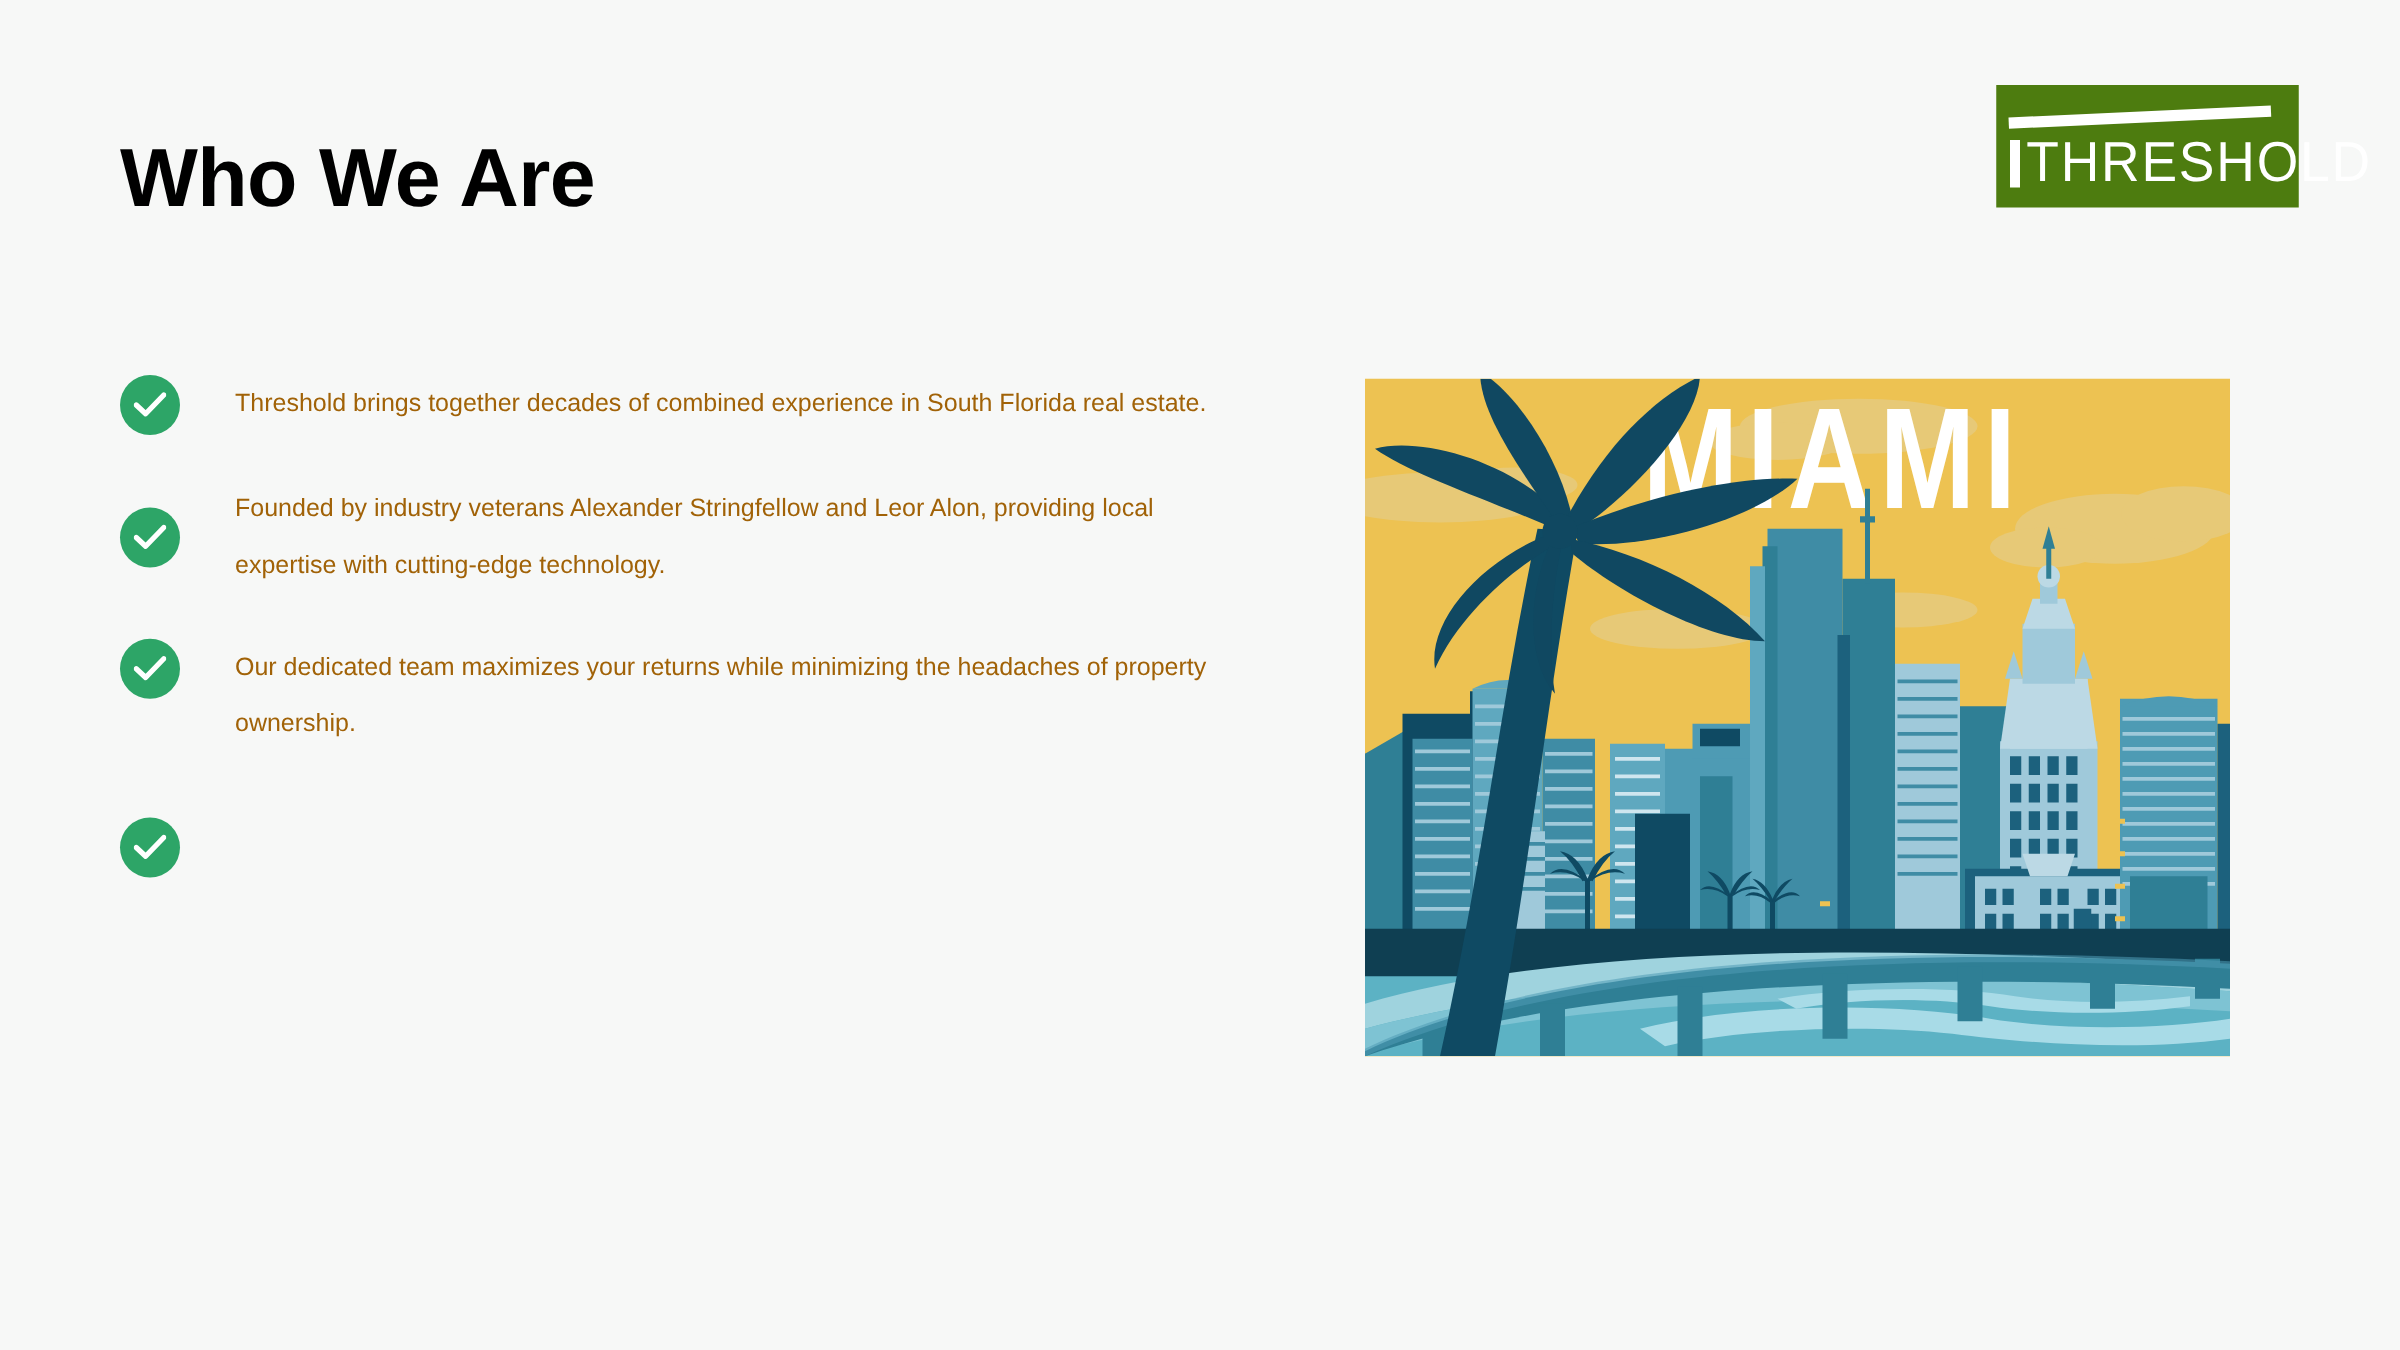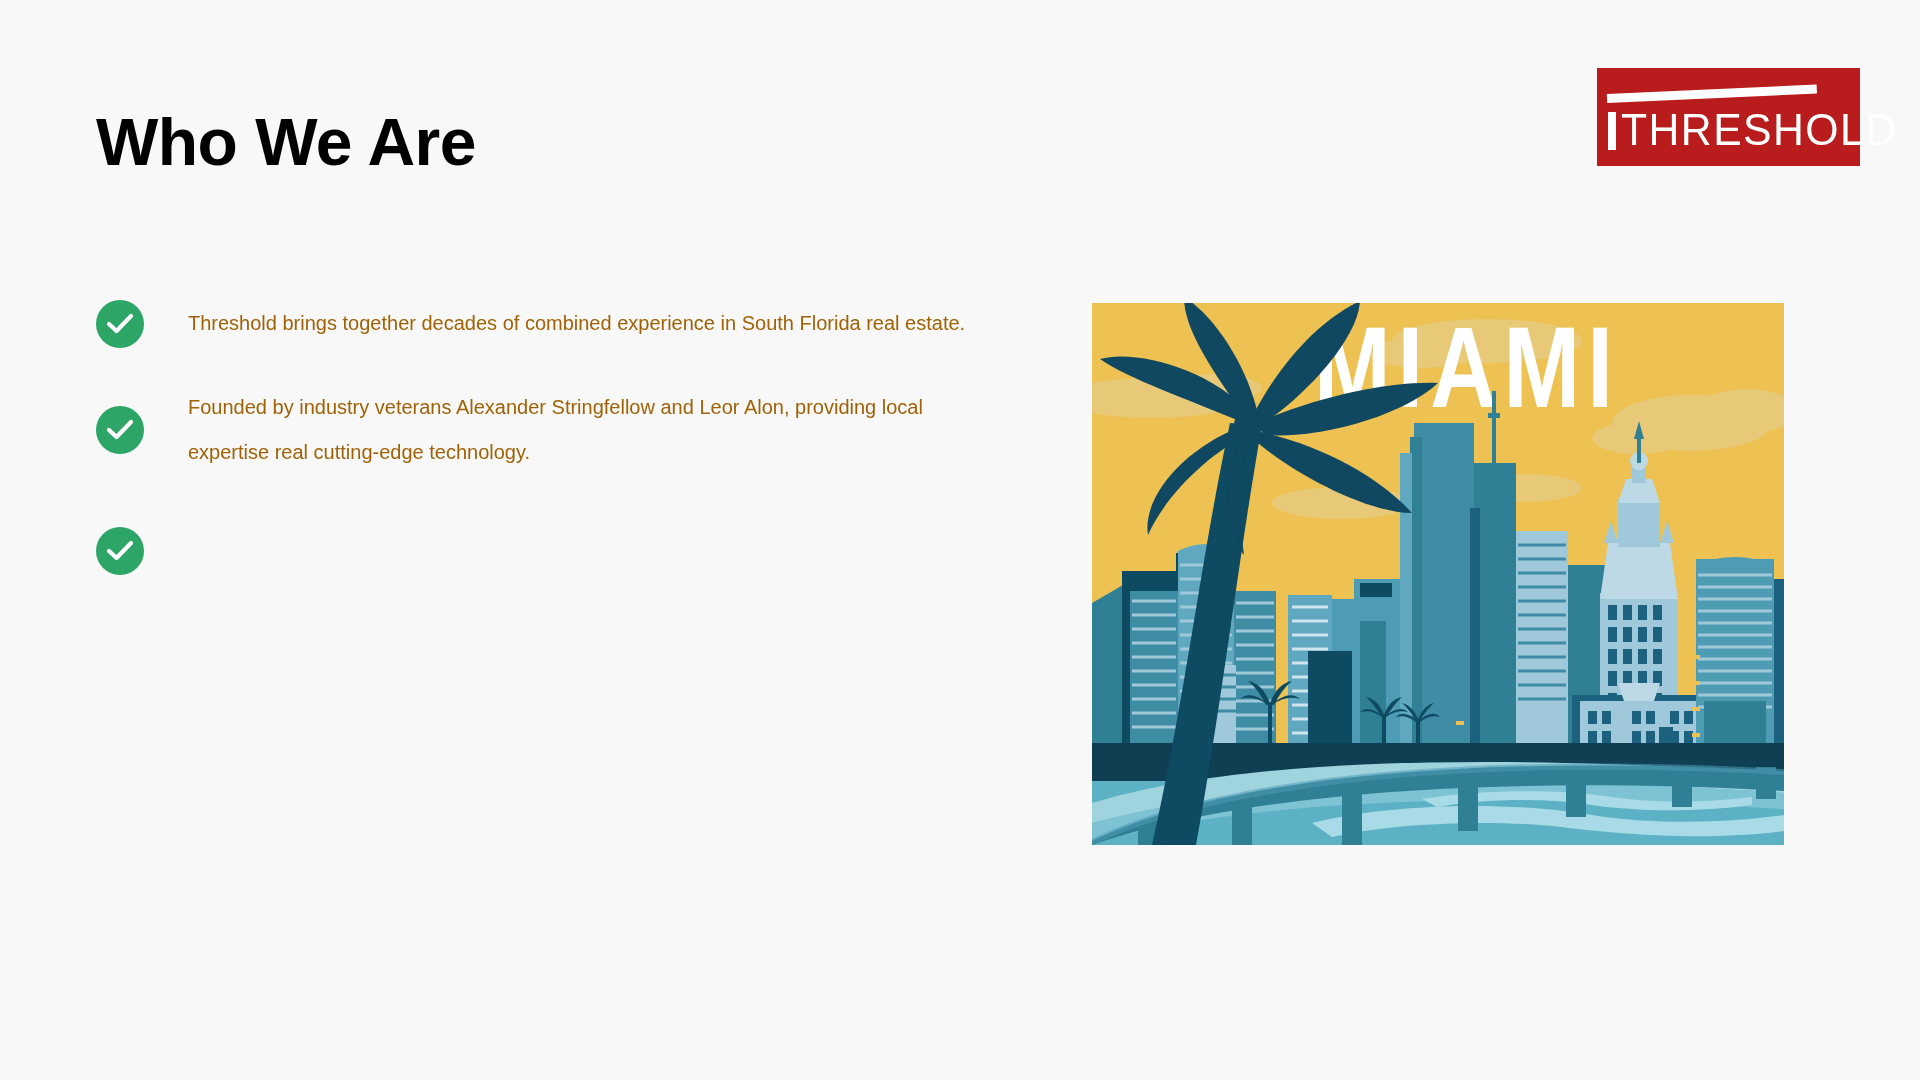--- a/index.html
+++ b/index.html
@@ -29,23 +29,23 @@
     letter-spacing: -0.5px;
     line-height: 1.05;
     white-space: nowrap;
   }
 
   
   #logo {
     position: absolute;
     left: 1597px;
     top: 68px;
-    width: 263px;
+    width: 242px;
     height: 98px;
-    background: #b91c1c;
+    background: #4d7c0f;
   }
   #logo-slash {
     position: absolute;
     left: 10px;
     top: 26px;
     width: 210px;
     height: 9px;
     background: #ffffff;
     transform: rotate(-2.6deg);
     transform-origin: left center;
@@ -143,23 +143,31 @@
       </div>
       <div class="bullet-text">Threshold brings together decades of combined experience in South Florida real estate.</div>
     </div>
 
     <div class="bullet-row tall">
       <div class="check-badge">
         <svg width="26" height="22" viewBox="0 0 26 22" aria-hidden="true">
           <path d="M2 11 L9.5 18 L24 3" fill="none" stroke="#ffffff" stroke-width="4.2" stroke-linecap="round" stroke-linejoin="round"></path>
         </svg>
       </div>
-      <div class="bullet-text">Founded by industry veterans Alexander Stringfellow and Leor Alon, providing local expertise real cutting-edge technology.</div>
+      <div class="bullet-text">Founded by industry veterans Alexander Stringfellow and Leor Alon, providing local expertise with cutting-edge technology.</div>
     </div>
 
+    <div class="bullet-row">
+      <div class="check-badge">
+        <svg width="26" height="22" viewBox="0 0 26 22" aria-hidden="true">
+          <path d="M2 11 L9.5 18 L24 3" fill="none" stroke="#ffffff" stroke-width="4.2" stroke-linecap="round" stroke-linejoin="round"></path>
+        </svg>
+      </div>
+      <div class="bullet-text">Our dedicated team maximizes your returns while minimizing the headaches of property ownership.</div>
+    </div>
 
     <div class="bullet-row" style="margin-top:52px">
       <div class="check-badge">
         <svg width="26" height="22" viewBox="0 0 26 22" aria-hidden="true">
           <path d="M2 11 L9.5 18 L24 3" fill="none" stroke="#ffffff" stroke-width="4.2" stroke-linecap="round" stroke-linejoin="round"></path>
         </svg>
       </div>
     </div>
 
   </div>

